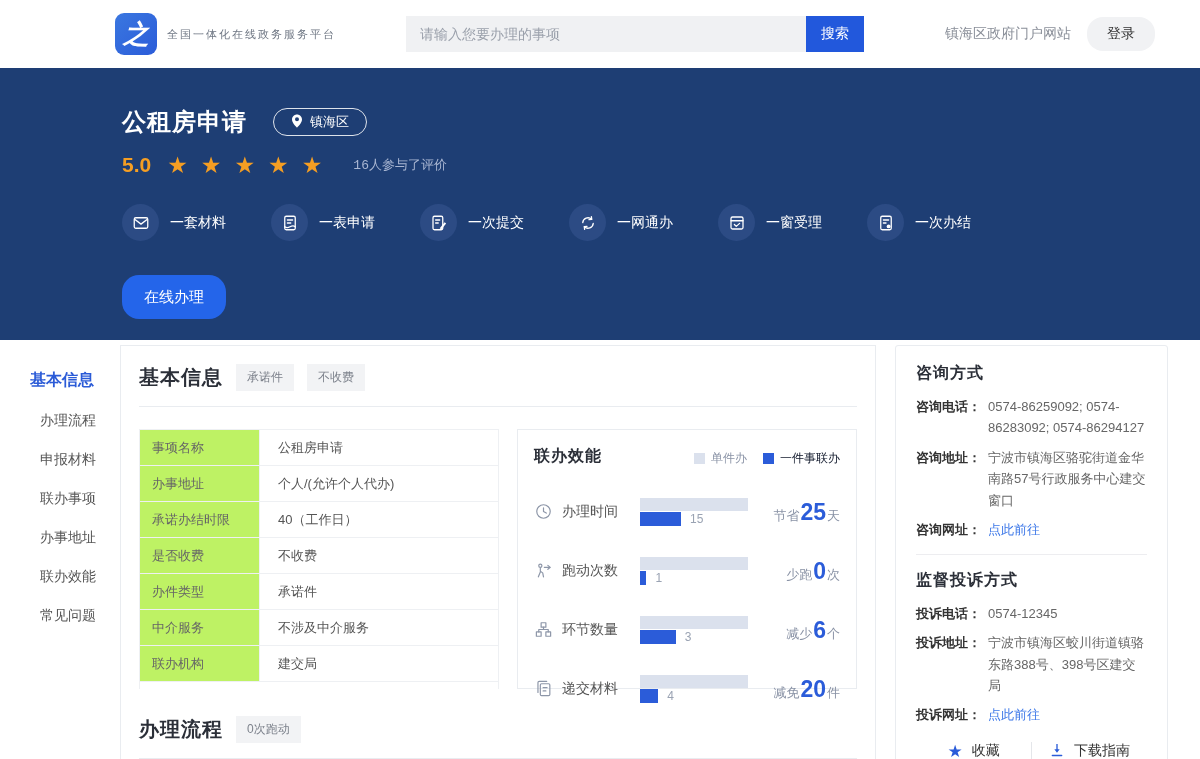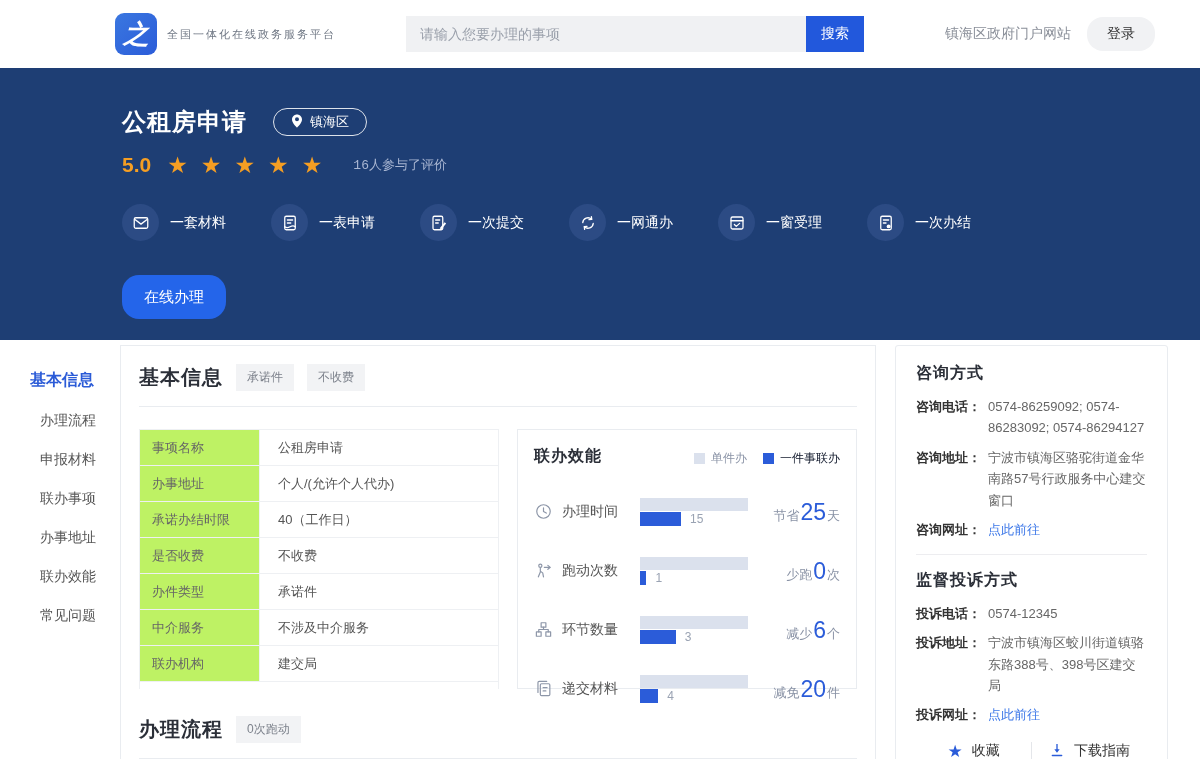--- a/index.html
+++ b/index.html
@@ -68,21 +68,21 @@
   .eff-row { display:flex; align-items:center; margin-top:31px; }
   .eff-ico { width:20px; height:20px; flex-shrink:0; }
   .eff-ico svg { width:19px; height:19px; stroke:#8d96a8; fill:none; stroke-width:1.5; stroke-linecap:round; stroke-linejoin:round; }
   .eff-label { width:74px; flex-shrink:0; font-size:14px; color:#555; margin-left:8px; }
   .bars { flex:1; margin-left:4px; }
   .bar-track { height:13px; width:100%; background:#dbe1ed; }
   .bar-blue-row { display:flex; align-items:center; margin-top:1px; }
   .bar-blue { height:14px; background:#2b5cd9; }
   .bar-val { font-size:12px; color:#9aa3b3; margin-left:9px; }
   .saving { width:92px; flex-shrink:0; text-align:right; font-size:13px; color:#8a93a6; white-space:nowrap; }
-  .saving b { font-size:23px; color:#2b5cd9; font-weight:normal; margin:0 1px; }
+  .saving b { font-size:23px; color:#2b5cd9; font-weight:bold; margin:0 1px; }
 
   .process-head { margin-top:27px; display:flex; align-items:center; padding-bottom:15px; border-bottom:1px solid #e9ecf0; }
 
   
   .aside { width:273px; margin-left:19px; border:1px solid #e9ecf0; border-radius:3px; background:#fff; padding:17px 20px 14px 20px; }
   .aside-title { font-size:16px; font-weight:bold; color:#2b2f38; margin-bottom:12px; letter-spacing:1px; }
   .aside-row { display:flex; margin-bottom:8px; }
   .aside-label { width:72px; flex-shrink:0; font-size:13px; font-weight:bold; color:#333; line-height:1.65; }
   .aside-value { flex:1; font-size:13px; color:#666; line-height:1.65; }
   .aside-value.link { color:#3d78e8; cursor:pointer; }

